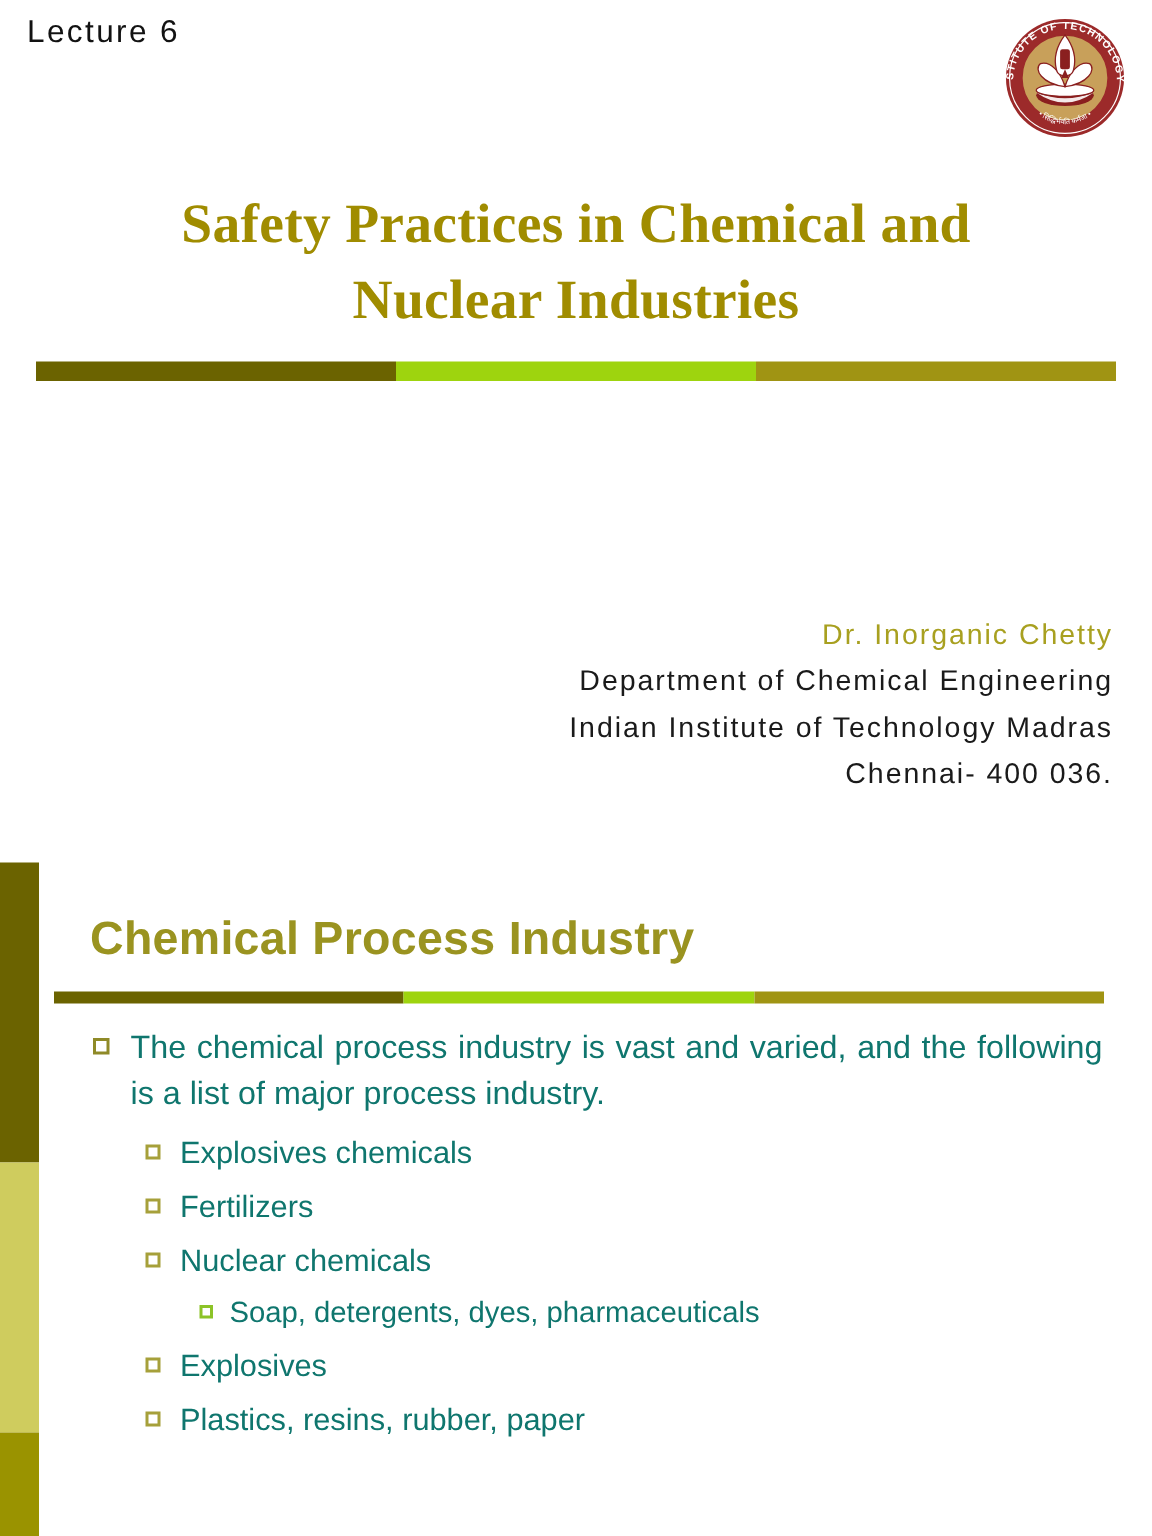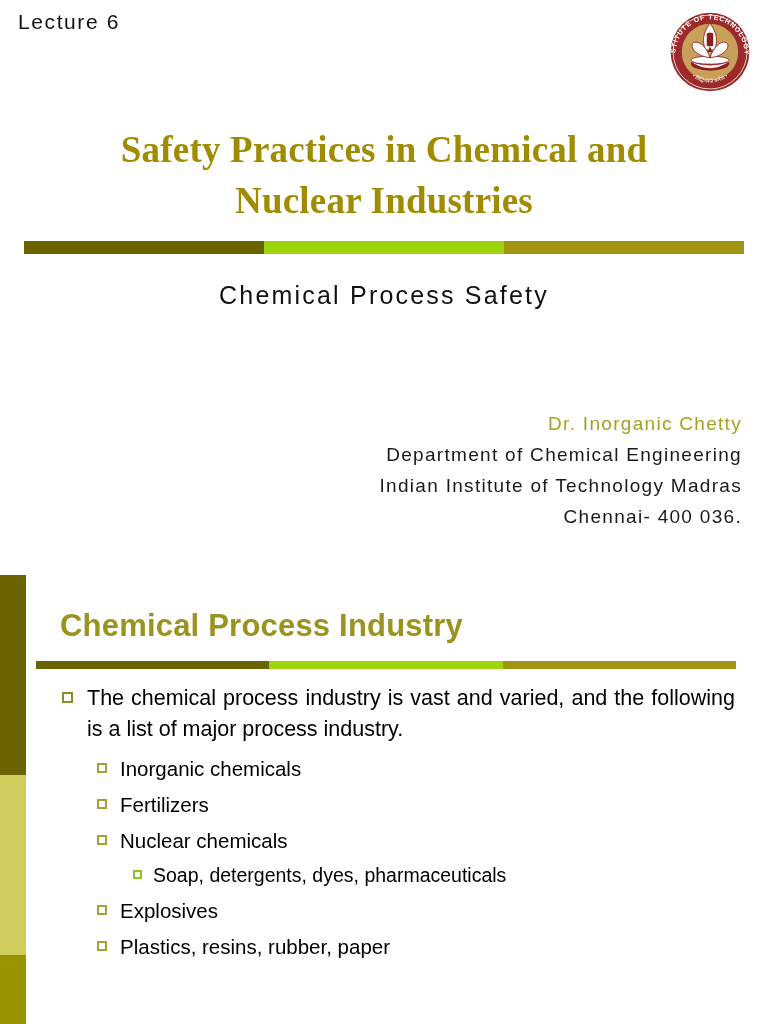--- a/index.html
+++ b/index.html
@@ -138,21 +138,21 @@
     align-items: flex-start;
     margin-bottom: 0;
   }
   .bullet-mark {
     flex: 0 0 auto;
     display: inline-block;
     background: transparent;
   }
   .bullet-text {
     font-family: "Liberation Sans", sans-serif;
-    color: #000000;
+    color: #0f766e;
   }
 
   
   .lvl1 { padding-left: 62px; padding-right: 32px; margin-bottom: 9px; }
   .lvl1 .bullet-mark {
     width: 11px; height: 11px;
     border: 2px solid #8f8a28;
     margin-top: 9px; margin-right: 14px;
   }
   .lvl1 .bullet-text {
@@ -221,21 +221,20 @@
     </div>
 
     <h1 class="main-title">Safety Practices in Chemical and Nuclear Industries</h1>
 
     <div class="divider-bar bar-title">
       <div class="seg1"></div>
       <div class="seg2"></div>
       <div class="seg3"></div>
     </div>
 
-    <div class="subtitle">Chemical Process Safety</div>
 
     <div class="author-block">
       <span class="author-name">Dr. Inorganic Chetty</span>
       <span class="author-line">Department of Chemical Engineering</span>
       <span class="author-line">Indian Institute of Technology Madras</span>
       <span class="author-line">Chennai- 400 036.</span>
     </div>
   </section>
 
   <section class="slide-two">
@@ -254,21 +253,21 @@
     <div class="seg3"></div>
   </div>
 
   <div class="bullets" id="bullet-list">
       <div class="bullet-row lvl1">
         <span class="bullet-mark"></span>
         <span class="bullet-text">The chemical process industry is vast and varied, and the following is a list of major process industry.</span>
       </div>
       <div class="bullet-row lvl2">
         <span class="bullet-mark"></span>
-        <span class="bullet-text">Inorganic chemicals</span>
+        <span class="bullet-text">Explosives chemicals</span>
       </div>
       <div class="bullet-row lvl2">
         <span class="bullet-mark"></span>
         <span class="bullet-text">Fertilizers</span>
       </div>
       <div class="bullet-row lvl2">
         <span class="bullet-mark"></span>
         <span class="bullet-text">Nuclear chemicals</span>
       </div>
       <div class="bullet-row lvl3">

